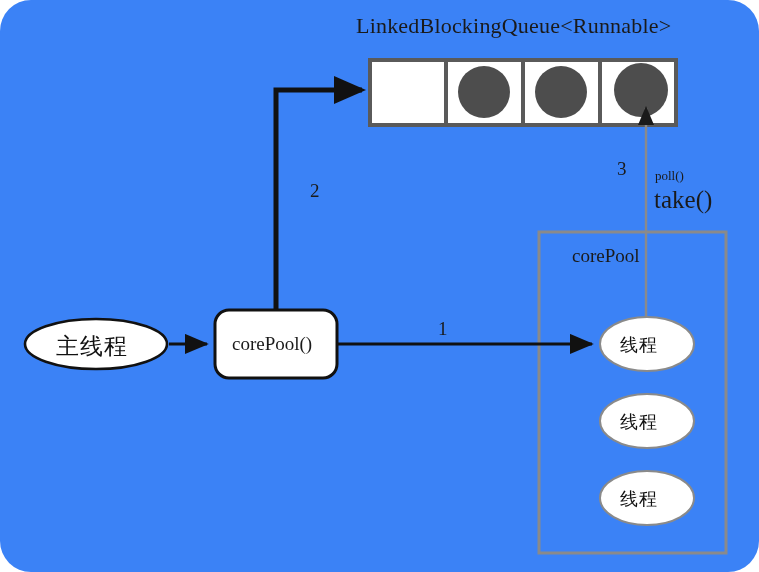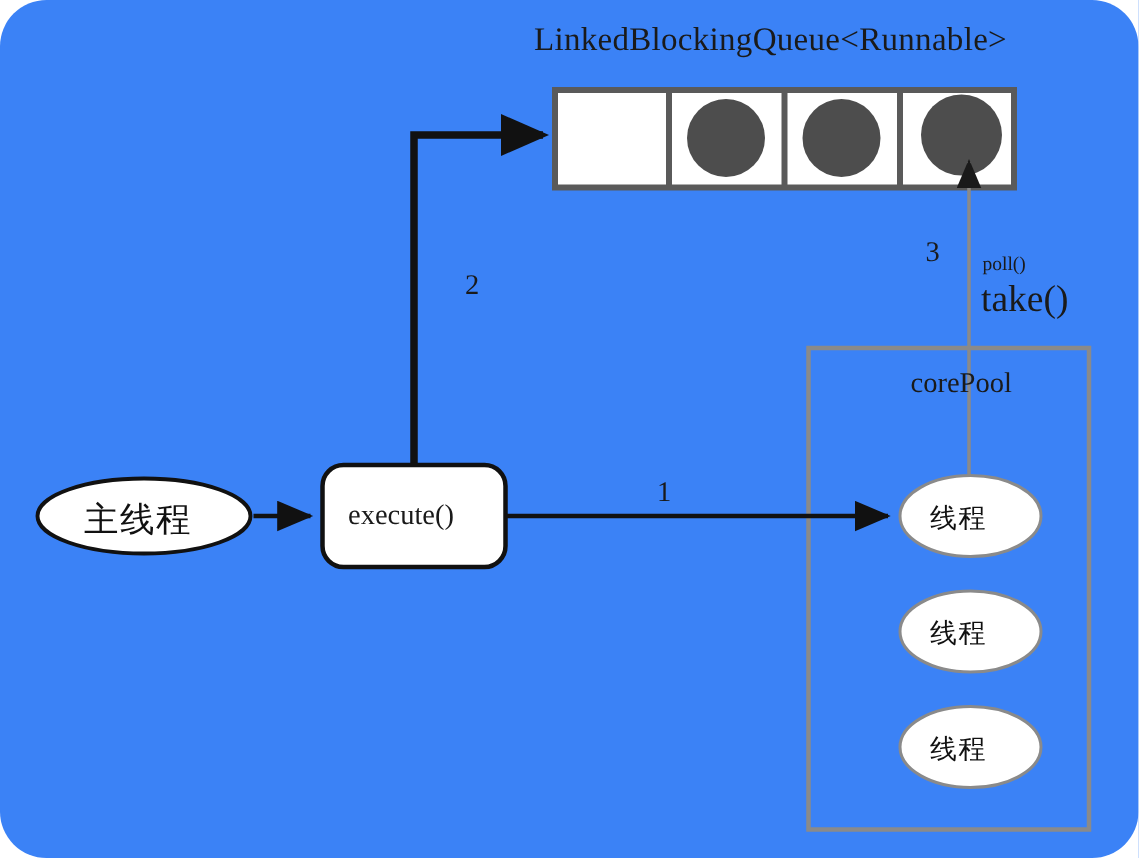--- a/index.html
+++ b/index.html
@@ -61,21 +61,21 @@
     top: 140px;
     font-size: 13px;
     margin-top: 28px;
   }
   #label-take {
     left: 654px;
     top: 186px;
     font-size: 25px;
   }
   #label-corepool {
-    left: 607px;
+    left: 572px;
     top: 245px;
     font-size: 19px;
   }
   #label-main-thread {
     left: 56px;
     top: 331px;
     font-size: 23px;
     letter-spacing: 1px;
   }
   #label-execute {
@@ -156,21 +156,21 @@
   <div class="lbl" id="label-3">3</div>
 
   <div class="lbl" id="label-poll">poll()</div>
 
   <div class="lbl" id="label-take">take()</div>
 
   <div class="lbl" id="label-corepool">corePool</div>
 
   <div class="lbl cn" id="label-main-thread">主线程</div>
 
-  <div class="lbl" id="label-execute">execute()</div>
+  <div class="lbl" id="label-execute">corePool()</div>
 
   <div class="lbl cn thread-label" id="label-thread-0">线程</div>
 
   <div class="lbl cn thread-label" id="label-thread-1">线程</div>
 
   <div class="lbl cn thread-label" id="label-thread-2">线程</div>
 
 </div>
 
 </body></html>

